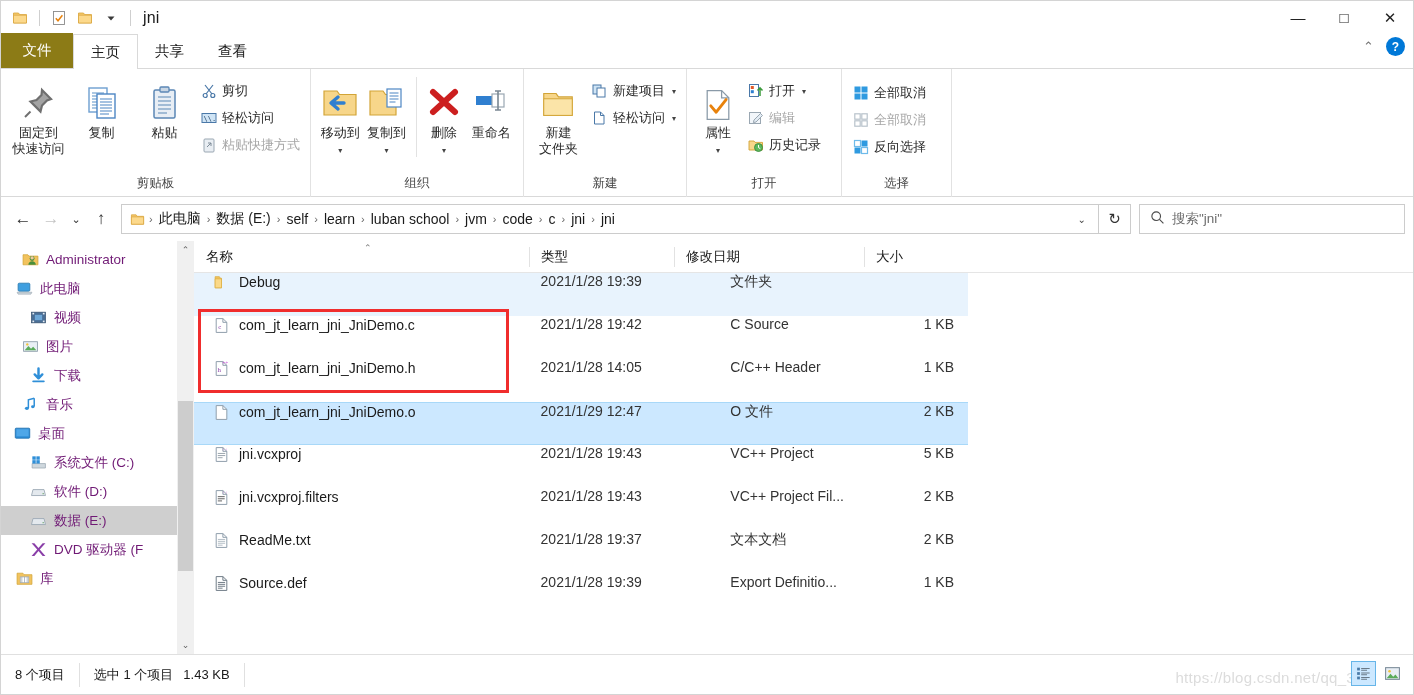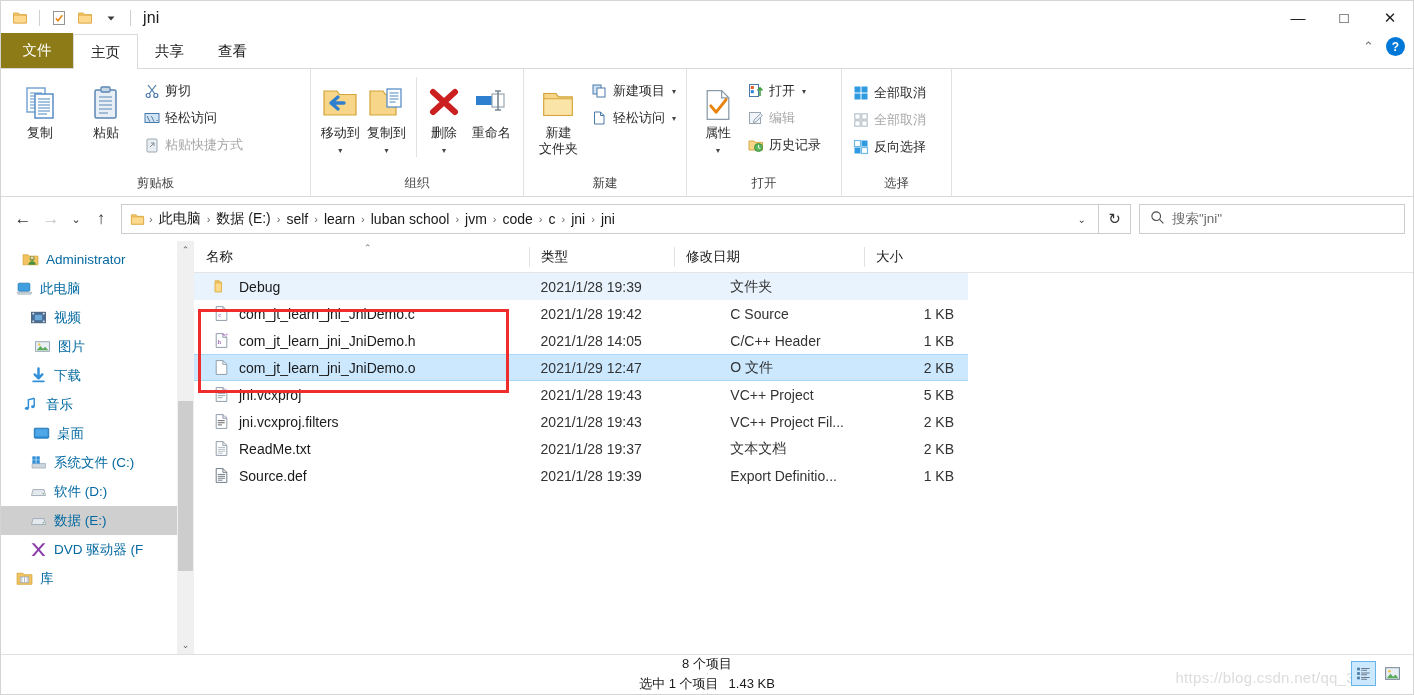--- a/index.html
+++ b/index.html
@@ -150,21 +150,21 @@
     position: absolute; left: 0; top: 240px; width: 1412px; height: 413px;
     display: flex; background: #fff;
   }
   .sidebar {
     width: 193px; height: 413px; position: relative;
     background: #ffffff; overflow: hidden;
     padding-top: 4px;
   }
   .navitem {
     display: flex; align-items: center; height: 29px; gap: 7px;
-    font-size: 13.5px; color: #0369a1; white-space: nowrap;
+    font-size: 13.5px; color: #701a75; white-space: nowrap;
   }
   .navitem.sel { background: #cfcfcf; }
   .navitem .nic { width: 18px; height: 18px; display: flex; align-items: center; justify-content: center; flex-shrink: 0; }
   .scrollbar {
     position: absolute; right: 0; top: 0; width: 17px; height: 413px;
     background: #f0f0f0; display: flex; flex-direction: column; align-items: center;
     justify-content: space-between;
   }
   .sb-arrow { height: 18px; width: 17px; display: flex; align-items: center; justify-content: center; font-size: 9px; color: #606060; }
   .sb-thumb { position: absolute; left: 1px; top: 160px; width: 15px; height: 170px; background: #cdcdcd; }
@@ -178,40 +178,40 @@
     font-size: 13.5px; color: #1a1a1a; padding-left: 12px;
     height: 32px; display: flex; align-items: center; position: relative;
   }
   .colhead .ch + .ch::before {
     content: ""; position: absolute; left: 0; top: 6px; bottom: 6px; width: 1px; background: #e2e2e2;
   }
   .sortmark {
     position: absolute; left: 170px; top: 2px; font-size: 9px; color: #777;
   }
   .row {
-    height: 27px; display: flex; align-items: center; font-size: 14px; color: #1a1a1a;
+    height: 43px; display: flex; align-items: flex-start; font-size: 14px; color: #1a1a1a;
   }
   .row.hover { background: #e8f3fd; }
   .row.sel { background: #cce8ff; border-top: 1px solid #a8d8f8; border-bottom: 1px solid #a8d8f8; }
   .cell-name { display: flex; align-items: center; gap: 9px; padding-left: 18px; white-space: nowrap; }
   .cell { white-space: nowrap; color: #2b2b2b; }
   .cell.date { padding-left: 12px; color: #333; }
   .cell.type { padding-left: 12px; color: #333; }
   .cell.size { text-align: right; padding-right: 14px; color: #333; }
   .fic { width: 18px; height: 18px; flex-shrink: 0; display: flex; align-items: center; justify-content: center; }
 
   .redbox {
     position: absolute; border: 3px solid #f02d2d; pointer-events: none;
   }
 
   
   .statusbar {
     position: absolute; left: 0; top: 653px; width: 1412px; height: 40px;
     border-top: 1px solid #e0e0e0; background: #ffffff;
-    display: flex; align-items: center; flex-direction: column;
+    display: flex; align-items: center;
   }
   .status-seg {
     font-size: 13px; color: #1a1a1a; padding: 0 14px; height: 24px;
     display: flex; align-items: center; gap: 10px;
   }
   .status-div { width: 1px; height: 24px; background: #e0e0e0; }
   .viewbtns { position: absolute; right: 8px; top: 6px; display: flex; gap: 4px; }
   .viewbtn {
     width: 25px; height: 25px; display: flex; align-items: center; justify-content: center;
   }
@@ -271,20 +271,31 @@
   </div>
   <div class="ribbon-right">
     <div class="chev-collapse">⌃</div>
     <div class="help-btn">?</div>
   </div>
 
   <div class="ribbon">
 
     <div class="rgroup" style="width:310px">
       <div class="rgroup-body">
+        <div class="bigbtn">
+          <div class="ic">
+            <svg width="40" height="40" viewBox="0 0 40 40">
+                <g stroke="#6b6b6b" stroke-width="2.2" fill="#9a9a9a">
+                  <path d="M23 7l9 9-4 1.5-5 5-1.5 6-10-10 6-1.5 5-5z" fill="#a3a3a3" stroke="#6f6f6f"></path>
+                </g>
+                <path d="M11.5 28.5L6 34" stroke="#6f6f6f" stroke-width="2" fill="none"></path>
+              </svg>
+          </div>
+          <div class="lb"><span>固定到</span><br><span>快速访问</span></div>
+        </div>
         <div class="bigbtn">
           <div class="ic">
             <svg width="40" height="40" viewBox="0 0 40 40">
                 <rect x="7" y="5" width="18" height="24" fill="#fff" stroke="#6d9fd1" stroke-width="1.4"></rect>
                 <g stroke="#5a92c8" stroke-width="1.2">
                   <path d="M10 10h12M10 13h12M10 16h12M10 19h12M10 22h12M10 25h9"></path>
                 </g>
                 <rect x="15" y="11" width="18" height="24" fill="#fff" stroke="#4d86c4" stroke-width="1.4"></rect>
                 <g stroke="#4d86c4" stroke-width="1.2">
                   <path d="M18 16h12M18 19h12M18 22h12M18 25h12M18 28h12M18 31h9"></path>
@@ -597,21 +608,21 @@
                 <rect x="2.3" y="3.6" width="1.6" height="1.5"></rect>
                 <rect x="2.3" y="10.9" width="1.6" height="1.5"></rect>
                 <rect x="12.1" y="3.6" width="1.6" height="1.5"></rect>
                 <rect x="12.1" y="10.9" width="1.6" height="1.5"></rect>
               </g>
               <rect x="4.6" y="5.5" width="6.8" height="5" fill="#6ea8d8"></rect>
             </svg>
         </span>
         <span>视频</span>
       </div>
-      <div class="navitem" style="padding-left:32px">
+      <div class="navitem" style="padding-left:20px">
         <span class="nic">
           <svg width="17" height="17" viewBox="0 0 16 16">
               <rect x="1.5" y="3.5" width="13" height="9" fill="#e9eff5" stroke="#8a9aa8" stroke-width=".8"></rect>
               <path d="M2.5 11.5l3.5-4 2.5 2.7 2-2 3 3.3z" fill="#5aab5a"></path>
               <circle cx="5" cy="6" r="1.1" fill="#f0c23c"></circle>
             </svg>
         </span>
         <span>图片</span>
       </div>
       <div class="navitem" style="padding-left:28px">
@@ -627,21 +638,21 @@
         <span class="nic">
           <svg width="17" height="17" viewBox="0 0 16 16">
               <path d="M11.5 2.2v7.6" stroke="#2f8fd8" stroke-width="1.4" fill="none"></path>
               <path d="M11.5 2.2L6 3.6v7.6" stroke="#2f8fd8" stroke-width="1.4" fill="none"></path>
               <ellipse cx="4.6" cy="11.6" rx="1.9" ry="1.5" fill="#2f8fd8"></ellipse>
               <ellipse cx="10.2" cy="10.2" rx="1.7" ry="1.4" fill="#2f8fd8"></ellipse>
             </svg>
         </span>
         <span>音乐</span>
       </div>
-      <div class="navitem" style="padding-left:31px">
+      <div class="navitem" style="padding-left:12px">
         <span class="nic">
           <svg width="17" height="17" viewBox="0 0 16 16">
               <rect x="1.2" y="3" width="13.6" height="9.4" rx=".8" fill="#2f8fd8" stroke="#1f6fae" stroke-width=".8"></rect>
               <rect x="2.3" y="4" width="11.4" height="6.6" fill="#4fa7e8"></rect>
             </svg>
         </span>
         <span>桌面</span>
       </div>
       <div class="navitem" style="padding-left:28px">
         <span class="nic">

